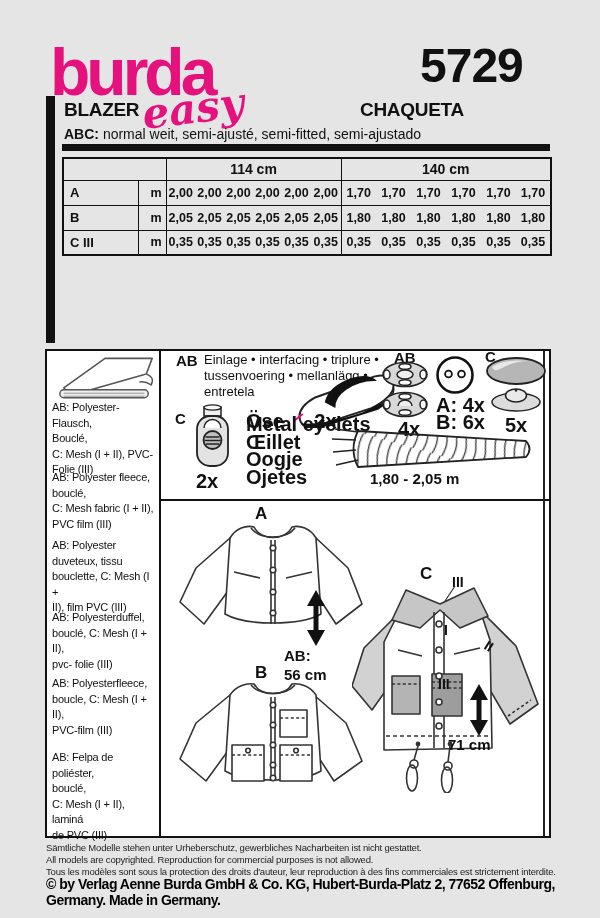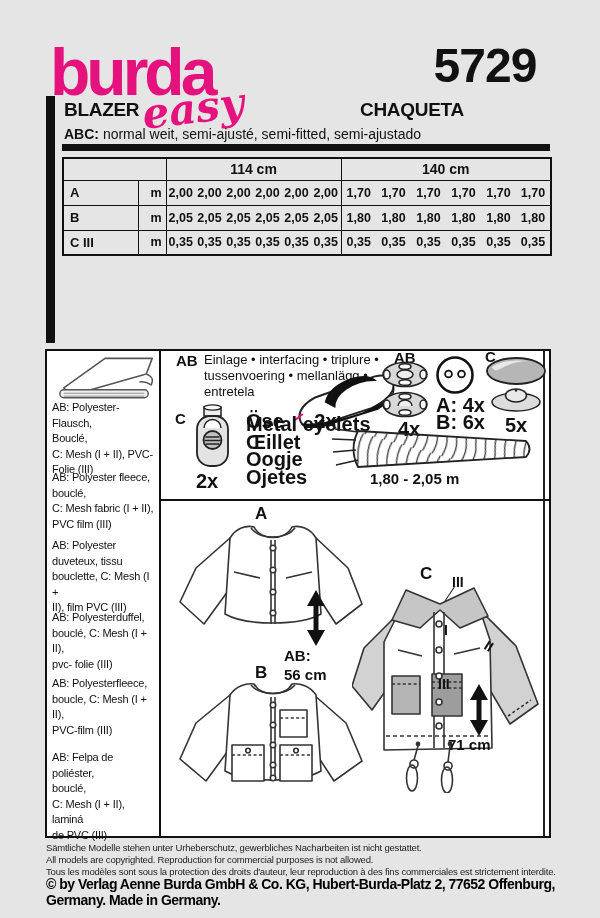--- a/index.html
+++ b/index.html
@@ -6,21 +6,21 @@
   html,body{background:#fff}
   #page{position:relative;width:600px;height:918px;background:#e5e5e5;overflow:hidden;
         font-family:"Liberation Sans",sans-serif;color:#111}
   .abs{position:absolute}
   .b{font-weight:bold}
   .pre{white-space:pre-line}
   
   .logo{left:50px;top:34px;font-size:66px;font-weight:bold;letter-spacing:-4px;color:#e5127d}
   .easy{left:142px;top:84px;font-size:42px;font-weight:bold;font-style:italic;
         font-family:"DejaVu Serif",serif;color:#e5127d;transform:rotate(-7deg)}
-  .patnum{left:420px;top:38px;width:130px;text-align:center;font-size:48px;font-weight:bold;letter-spacing:-1px}
+  .patnum{left:420px;top:38px;width:130px;text-align:left;font-size:48px;font-weight:bold;letter-spacing:-1px}
   .titlebar{left:46px;top:96px;width:9px;height:247px;background:#111}
   .gname{top:99px;font-size:19px;font-weight:bold;letter-spacing:-0.3px}
   .fitline{left:64px;top:126px;font-size:14px}
   .toprule{left:62px;top:144px;width:488px;height:7px;background:#111}
   
   #fabric-table{position:absolute;left:62px;top:157px;width:488px;border-collapse:collapse;
       table-layout:fixed;font-size:12.5px;font-weight:bold;border:2.2px solid #111}
   #fabric-table td{border-bottom:1.6px solid #111;text-align:center;vertical-align:middle;padding:0;overflow:hidden}
   #fabric-table td.vl{border-left:1.6px solid #111}
   #fabric-table td.lbl{text-align:left;padding-left:6px;font-size:13px}

